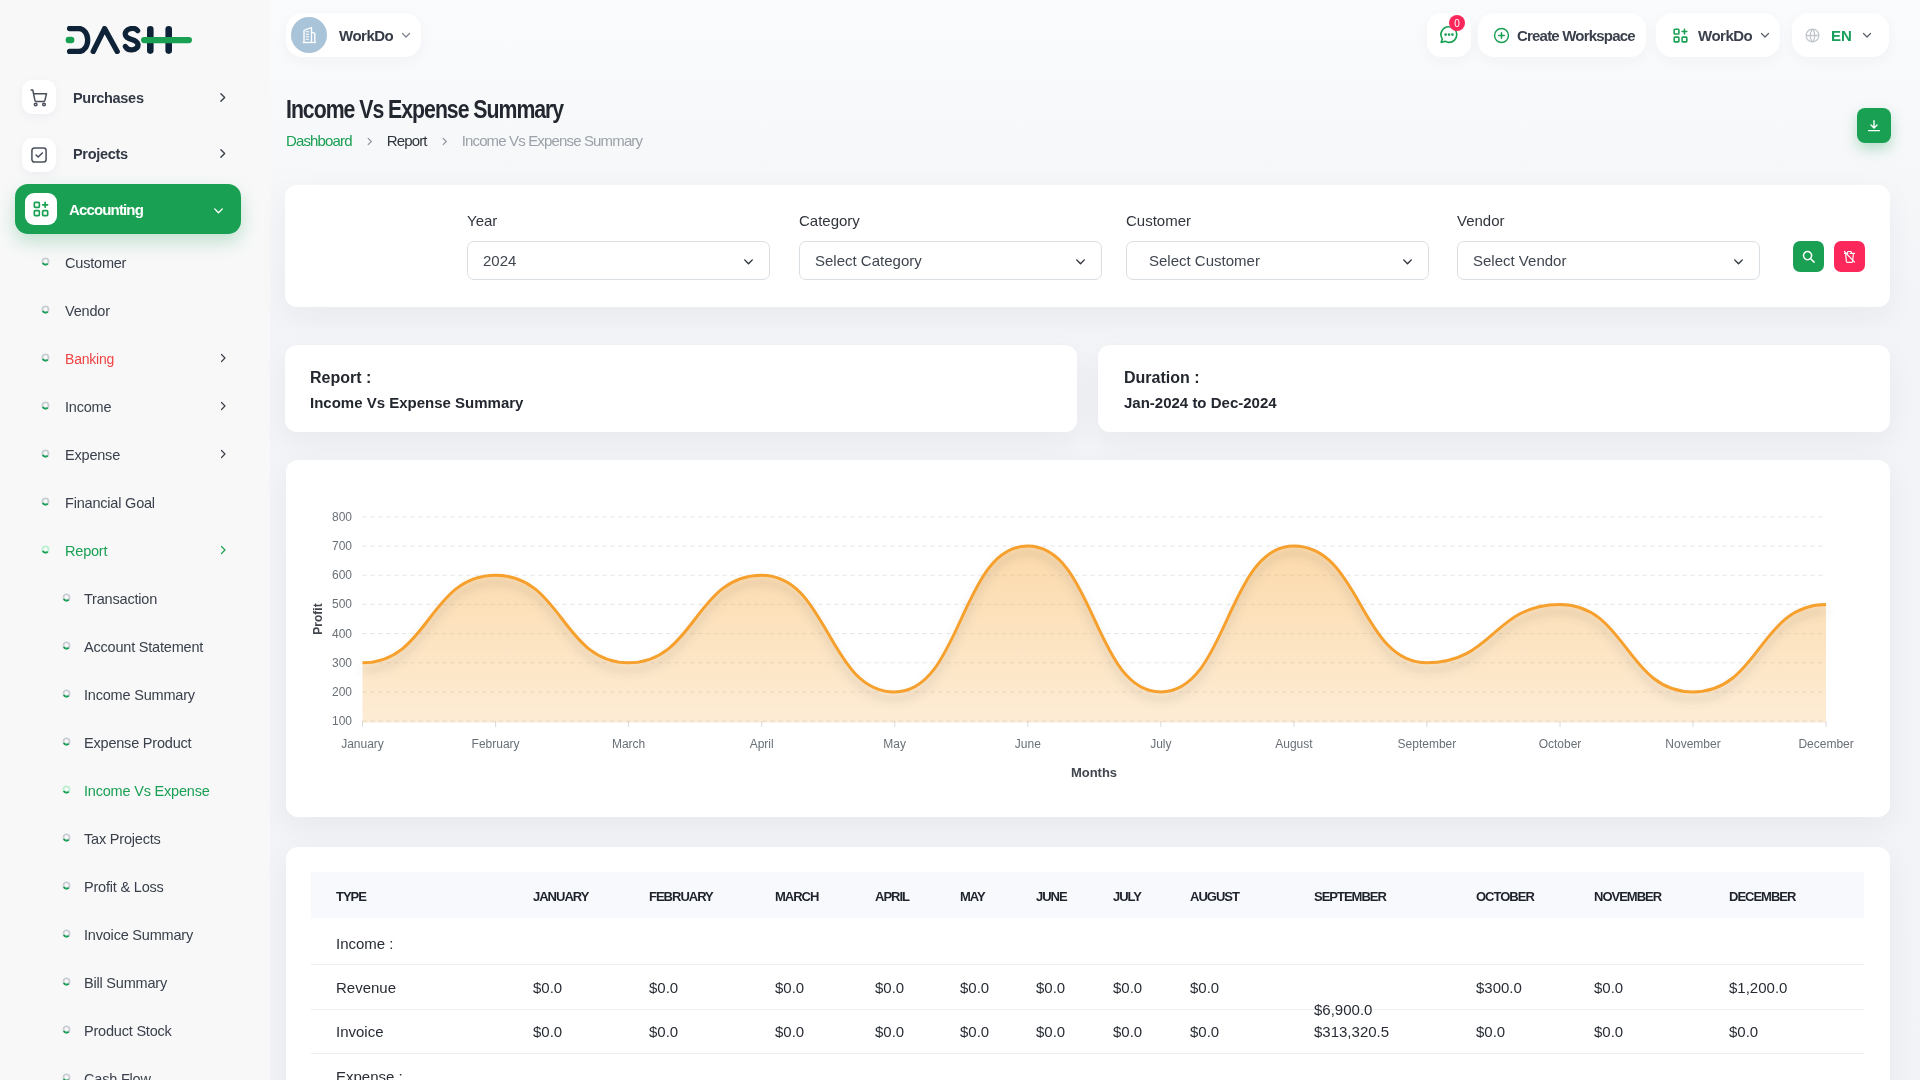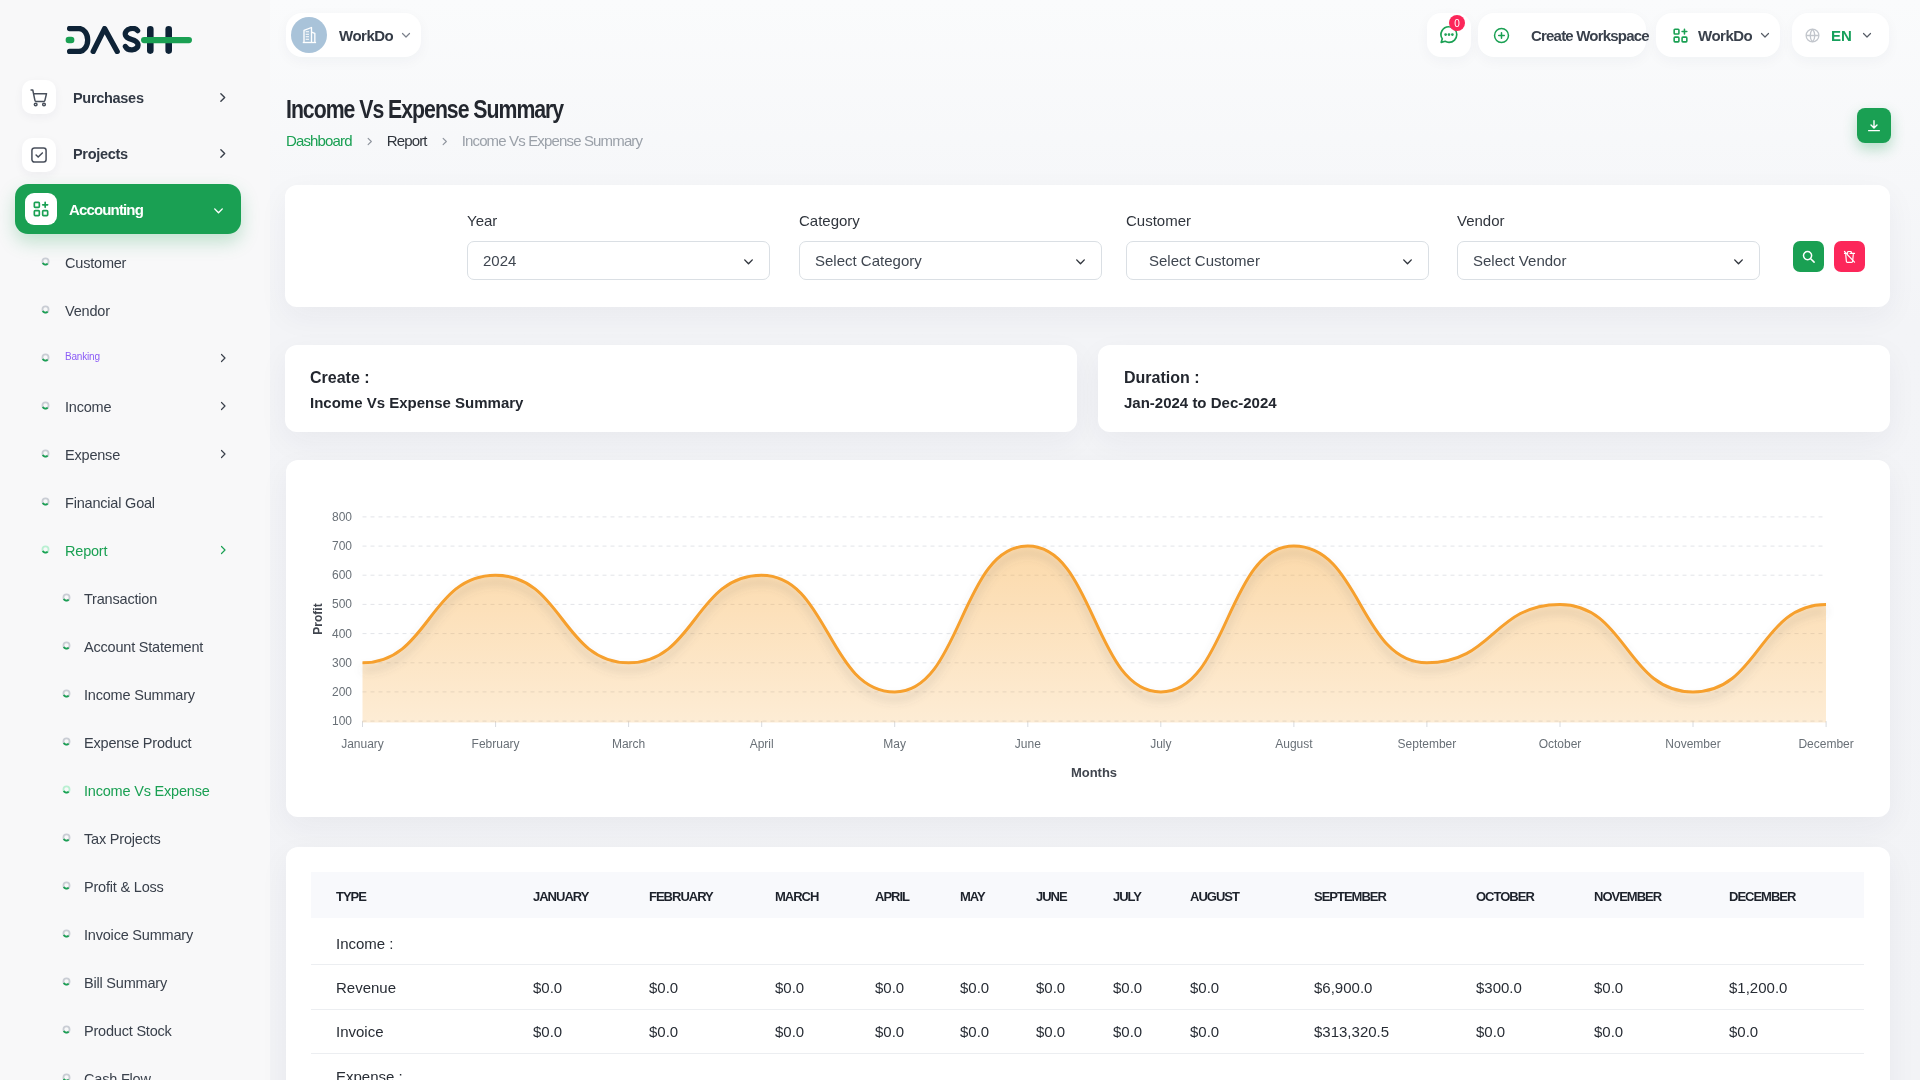--- a/index.html
+++ b/index.html
@@ -74,21 +74,21 @@
       <circle cx="5" cy="5" r="3.4" fill="none" stroke="#c9cdd4" stroke-width="2"></circle>
       <path d="M1.9,6.6 A3.4,3.4 0 0 0 7.4,7.4" fill="none" stroke="#1aa053" stroke-width="2"></path>
     </svg>
     <span style="position:absolute;left:24px;top:1px;font-size:14.5px;color:#3a414c;letter-spacing:-0.2px;">Vendor</span>
   </div>
 <div class="abs" style="left:41px;top:350px;width:220px;height:18px;">
     <svg width="9" height="9" viewBox="0 0 10 10" style="position:absolute;left:0;top:3px;">
       <circle cx="5" cy="5" r="3.4" fill="none" stroke="#c9cdd4" stroke-width="2"></circle>
       <path d="M1.9,6.6 A3.4,3.4 0 0 0 7.4,7.4" fill="none" stroke="#1aa053" stroke-width="2"></path>
     </svg>
-    <span style="position:absolute;left:24px;top:1px;font-size:10px;color:#8b5cf6;letter-spacing:-0.2px;text-align:center;">Banking</span>
+    <span style="position:absolute;left:24px;top:1px;font-size:14px;color:#ef4444;letter-spacing:-0.2px;text-align:center;">Banking</span>
     <svg width="12" height="12" viewBox="0 0 24 24" fill="none" stroke="#3a414c" stroke-width="2.4" stroke-linecap="round" stroke-linejoin="round" style="position:absolute;left:176px;top:2px;">
       <path d="M9 5l7 7-7 7"></path>
     </svg>
   </div>
 <div class="abs" style="left:41px;top:398px;width:220px;height:18px;">
     <svg width="9" height="9" viewBox="0 0 10 10" style="position:absolute;left:0;top:3px;">
       <circle cx="5" cy="5" r="3.4" fill="none" stroke="#c9cdd4" stroke-width="2"></circle>
       <path d="M1.9,6.6 A3.4,3.4 0 0 0 7.4,7.4" fill="none" stroke="#1aa053" stroke-width="2"></path>
     </svg>
     <span style="position:absolute;left:24px;top:1px;font-size:14.5px;color:#3a414c;letter-spacing:-0.2px;">Income</span>
@@ -224,21 +224,21 @@
       <circle cx="15.7" cy="11.5" r="0.6" fill="#1aa053"></circle>
     </svg>
 </div>
 <div class="abs" style="left:1449px;top:15px;width:16px;height:16px;border-radius:50%;background:#fc275a;color:#fff;font-size:10px;display:flex;align-items:center;justify-content:center;">0</div>
 
 <div class="pill" style="left:1478px;top:13px;width:168px;height:44px;border-radius:16px;">
   <svg style="margin-left:14px;flex:none;" width="19" height="19" viewBox="0 0 24 24" fill="none" stroke="#1aa053" stroke-width="1.9" stroke-linecap="round">
       <circle cx="12" cy="12" r="8.8"></circle>
       <path d="M12 8.5v7M8.5 12h7"></path>
     </svg>
-  <div style="margin-left:20px;font-size:15px;font-weight:700;color:#3a414c;white-space:nowrap;letter-spacing:-0.8px;">Create Workspace</div>
+  <div style="margin-left:6px;font-size:15px;font-weight:700;color:#3a414c;white-space:nowrap;letter-spacing:-0.8px;">Create Workspace</div>
 </div>
 
 <div class="pill" style="left:1656px;top:13px;width:124px;height:44px;border-radius:16px;">
   <svg style="margin-left:15px;" width="19" height="19" viewBox="0 0 24 24" fill="none" stroke="#1aa053" stroke-width="2" stroke-linecap="round" stroke-linejoin="round">
       <rect x="4" y="4" width="6" height="6" rx="1"></rect>
       <rect x="4" y="14" width="6" height="6" rx="1"></rect>
       <rect x="14" y="14" width="6" height="6" rx="1"></rect>
       <path d="M17 4v6M14 7h6"></path>
     </svg>
   <div style="margin-left:8px;font-size:15px;font-weight:700;color:#3a414c;letter-spacing:-0.5px;">WorkDo</div>
@@ -313,21 +313,21 @@
     </svg>
 </div>
 <div class="abs" style="left:1834px;top:241px;width:31px;height:31px;background:#fc275a;border-radius:7px;display:flex;align-items:center;justify-content:center;">
   <svg width="15" height="15" viewBox="0 0 24 24" fill="none" stroke="#fff" stroke-width="1.9" stroke-linecap="round" stroke-linejoin="round">
       <path d="M4 7h3M13 7h7M9 7V5a1 1 0 0 1 1-1h4a1 1 0 0 1 1 1v2M6 9l1 11a1.6 1.6 0 0 0 1.6 1.5h6.8A1.6 1.6 0 0 0 17 20l1-11"></path>
       <path d="M4 4l16 17"></path>
     </svg>
 </div>
 
 <div class="card" style="left:285px;top:345px;width:792px;height:87px;"></div>
-<div class="abs" style="left:310px;top:369px;font-size:16px;font-weight:700;color:#23272f;">Create :</div>
+<div class="abs" style="left:310px;top:369px;font-size:16px;font-weight:700;color:#23272f;">Report :</div>
 <div class="abs" style="left:310px;top:394px;font-size:15px;font-weight:700;color:#23272f;">Income Vs Expense Summary</div>
 <div class="card" style="left:1098px;top:345px;width:792px;height:87px;"></div>
 <div class="abs" style="left:1124px;top:369px;font-size:16px;font-weight:700;color:#23272f;">Duration :</div>
 <div class="abs" style="left:1124px;top:394px;font-size:15px;font-weight:700;color:#23272f;">Jan-2024 to Dec-2024</div>
 
 <div class="card" style="left:286px;top:460px;width:1604px;height:357px;"></div>
 <svg class="abs" style="left:286px;top:460px;" width="1604" height="357" viewBox="286 460 1604 357">
   <defs>
     <linearGradient id="ag" x1="0" y1="546" x2="0" y2="722" gradientUnits="userSpaceOnUse">
       <stop offset="0" stop-color="#f6a12c" stop-opacity="0.40"></stop>
@@ -412,21 +412,21 @@
 <div class="abs" style="left:336px;top:935px;font-size:15px;color:#282d35;">Income :</div>
 <div class="abs" style="left:336px;top:979px;font-size:15px;color:#282d35;">Revenue</div>
 <div class="abs" style="left:533px;top:979px;font-size:15px;color:#282d35;">$0.0</div>
 <div class="abs" style="left:649px;top:979px;font-size:15px;color:#282d35;">$0.0</div>
 <div class="abs" style="left:775px;top:979px;font-size:15px;color:#282d35;">$0.0</div>
 <div class="abs" style="left:875px;top:979px;font-size:15px;color:#282d35;">$0.0</div>
 <div class="abs" style="left:960px;top:979px;font-size:15px;color:#282d35;">$0.0</div>
 <div class="abs" style="left:1036px;top:979px;font-size:15px;color:#282d35;">$0.0</div>
 <div class="abs" style="left:1113px;top:979px;font-size:15px;color:#282d35;">$0.0</div>
 <div class="abs" style="left:1190px;top:979px;font-size:15px;color:#282d35;">$0.0</div>
-<div class="abs" style="left:1314px;top:979px;font-size:15px;color:#282d35;">$6,900.0</div>
+<div class="abs" style="left:1314px;top:1001px;font-size:15px;color:#282d35;">$6,900.0</div>
 <div class="abs" style="left:1476px;top:979px;font-size:15px;color:#282d35;">$300.0</div>
 <div class="abs" style="left:1594px;top:979px;font-size:15px;color:#282d35;">$0.0</div>
 <div class="abs" style="left:1729px;top:979px;font-size:15px;color:#282d35;">$1,200.0</div>
 <div class="abs" style="left:336px;top:1023px;font-size:15px;color:#282d35;">Invoice</div>
 <div class="abs" style="left:533px;top:1023px;font-size:15px;color:#282d35;">$0.0</div>
 <div class="abs" style="left:649px;top:1023px;font-size:15px;color:#282d35;">$0.0</div>
 <div class="abs" style="left:775px;top:1023px;font-size:15px;color:#282d35;">$0.0</div>
 <div class="abs" style="left:875px;top:1023px;font-size:15px;color:#282d35;">$0.0</div>
 <div class="abs" style="left:960px;top:1023px;font-size:15px;color:#282d35;">$0.0</div>
 <div class="abs" style="left:1036px;top:1023px;font-size:15px;color:#282d35;">$0.0</div>

